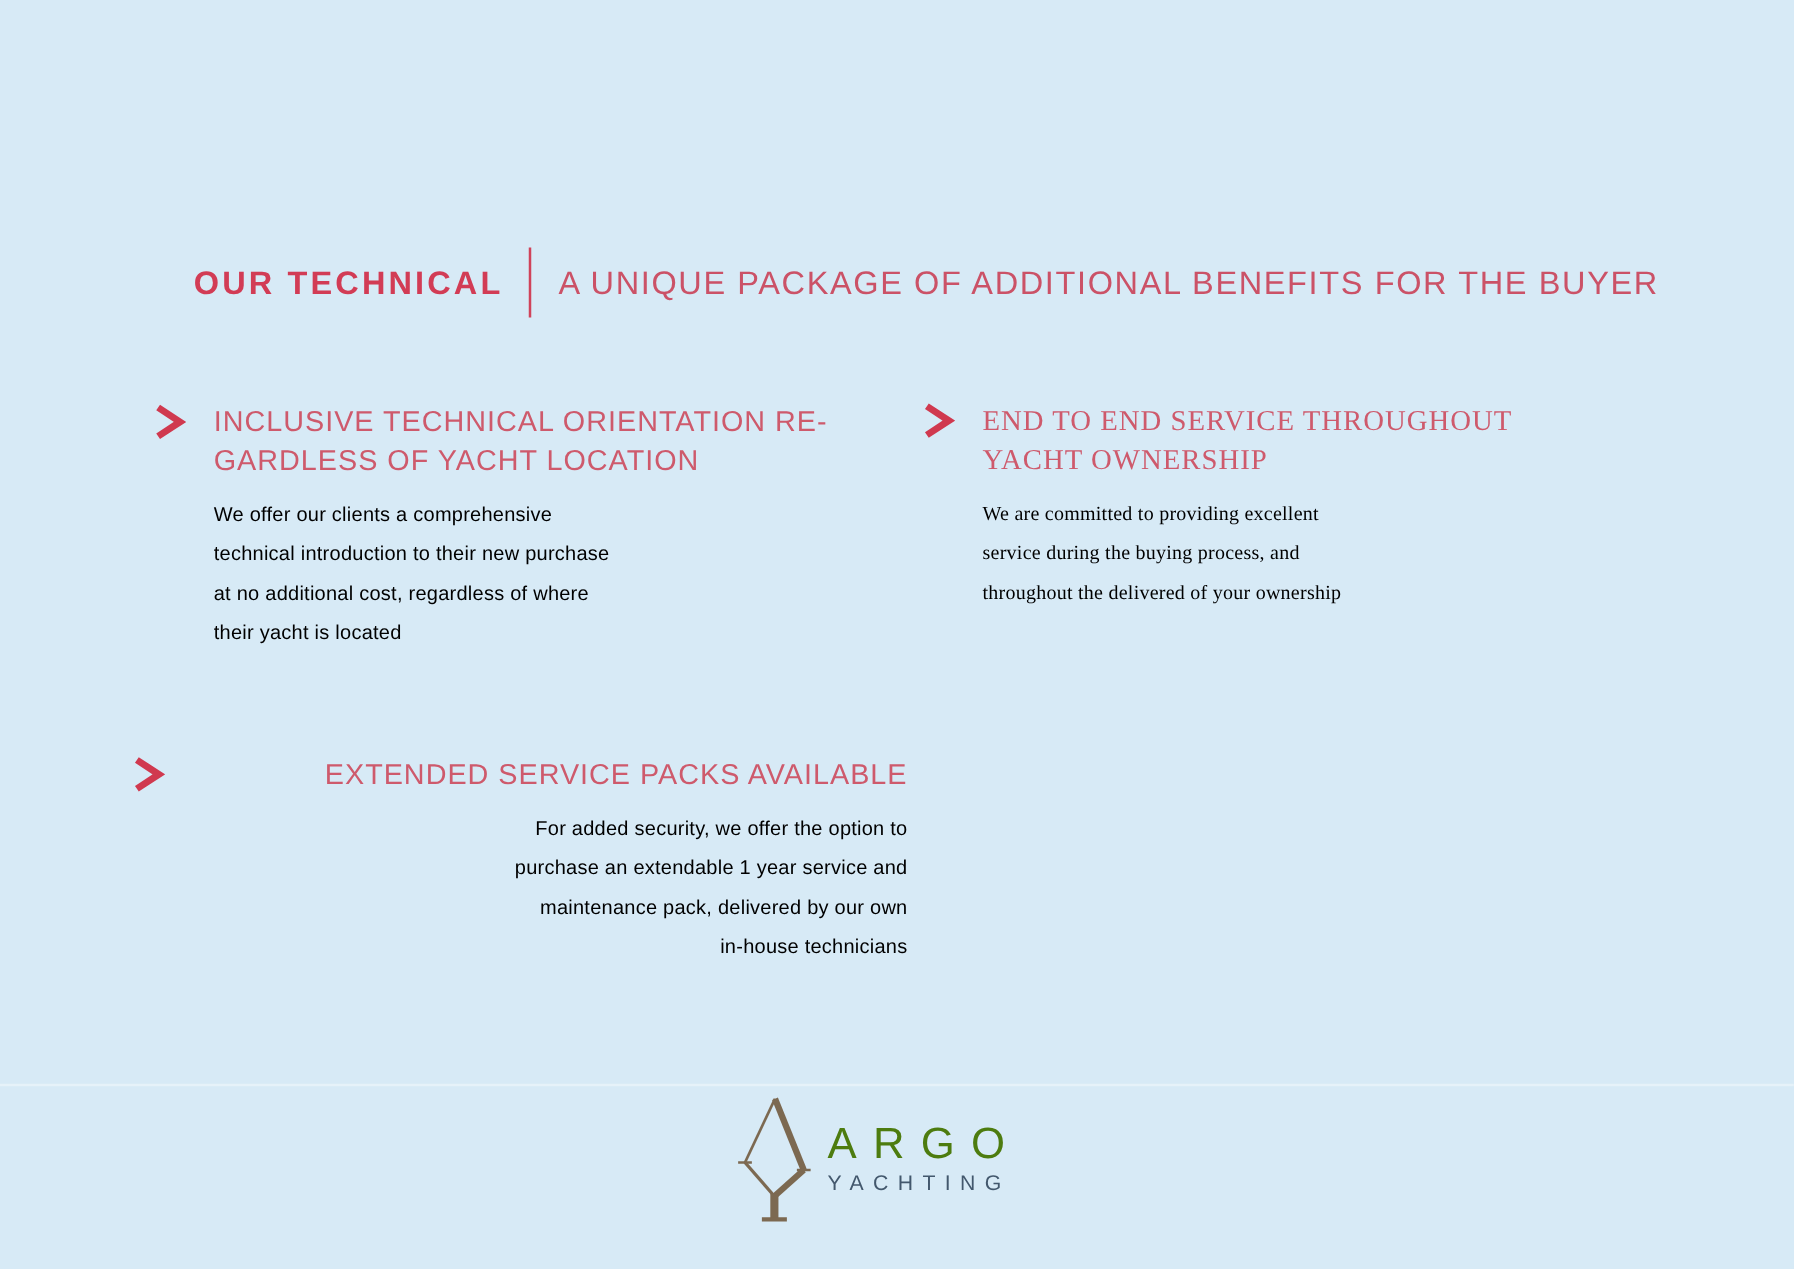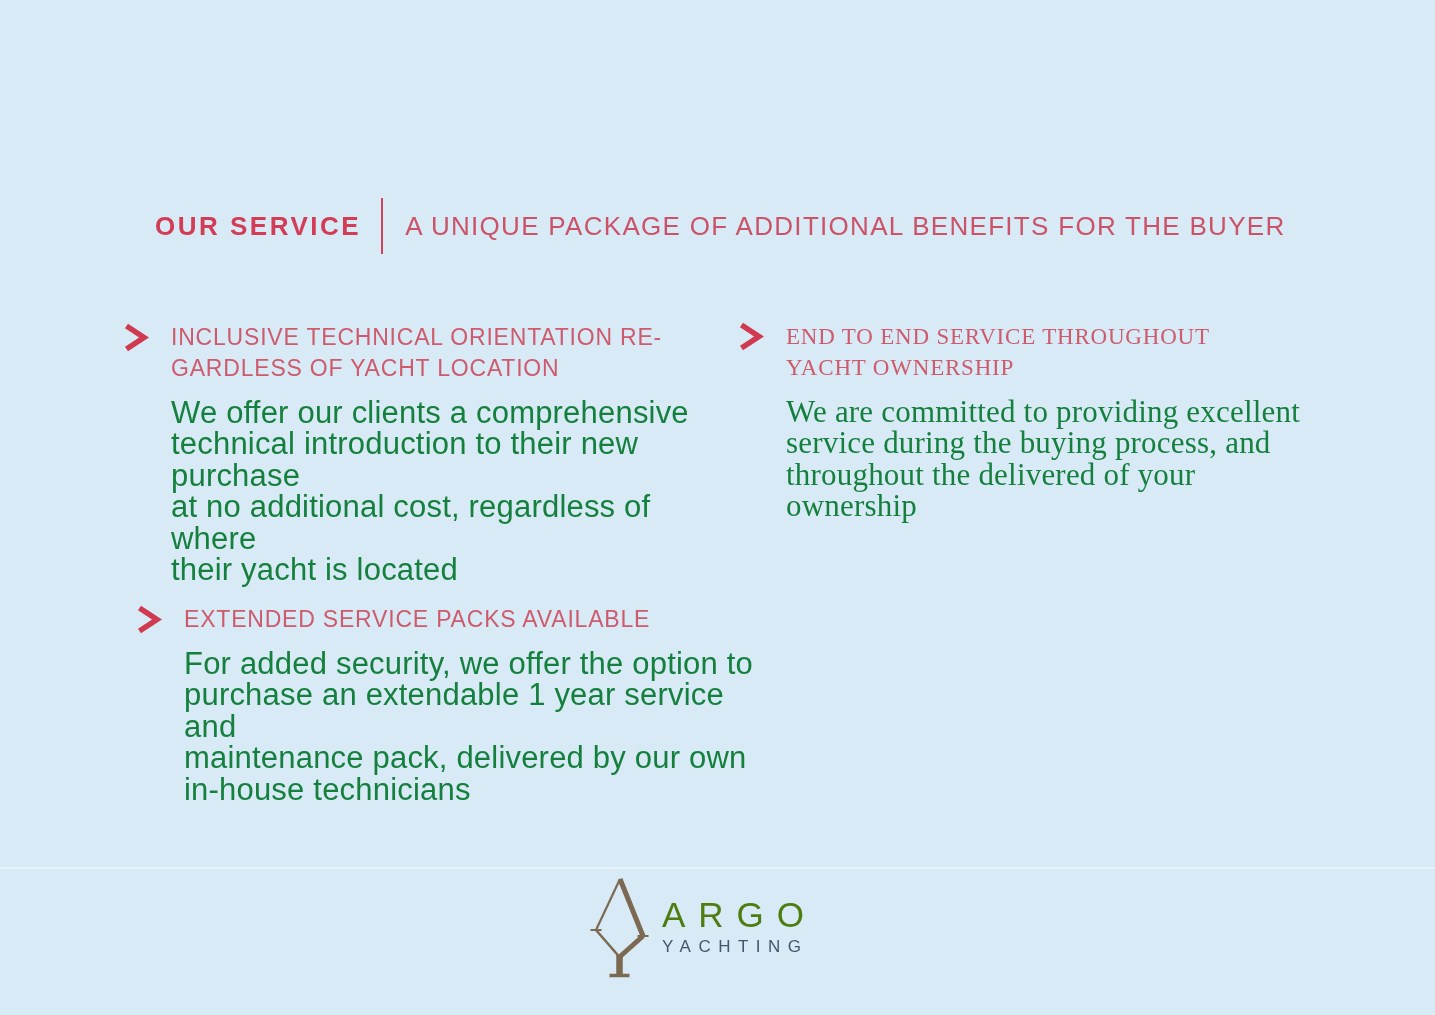--- a/index.html
+++ b/index.html
@@ -56,21 +56,21 @@
 
   
   .item {
     position: absolute;
     display: flex;
     align-items: flex-start;
     gap: 10px;
   }
   .item-1 { left: 123px; top: 322px; width: 620px; }
   .item-2 { left: 738px; top: 321px; width: 580px; font-family: Liberation Serif, serif; }
-  .item-3 { left: 136px; top: 604px; width: 620px; }
+  .item-3 { left: 106px; top: 604px; width: 620px; text-align: right; }
 
   .chev {
     flex: 0 0 auto;
     width: 26px;
     height: 29px;
     margin-top: 1px;
     margin-right: 12px;
     display: inline-block;
   }
   .chev svg { display: block; }
@@ -80,25 +80,25 @@
     margin: 0 0 13px 0;
     font-size: 23px;
     font-weight: 400;
     line-height: 31px;
     letter-spacing: 0.8px;
     color: #ce5a6c;
     white-space: pre-line;
   }
   .item-content p {
     margin: 0;
-    font-size: 31px;
+    font-size: 16px;
     font-weight: 400;
     line-height: 31.4px;
     letter-spacing: 0.2px;
-    color: #15803d;
+    color: #000000;
     white-space: pre-line;
   }
 
   
   .seam {
     position: absolute;
     left: 0;
     top: 867px;
     width: 1435px;
     height: 2px;
@@ -140,21 +140,21 @@
     line-height: 1;
     white-space: nowrap;
   }
 </style>
 </head>
 <body>
 
 <div class="slide">
 
   <header class="titlebar">
-    <h1 class="kicker">OUR SERVICE</h1>
+    <h1 class="kicker">OUR TECHNICAL</h1>
     <div class="vline"></div>
     <h2 class="headline">A UNIQUE PACKAGE OF ADDITIONAL BENEFITS FOR THE BUYER</h2>
   </header>
 
   <section class="item item-1">
     <span class="chev">
       <svg width="26" height="29" viewBox="0 0 26 29" xmlns="http://www.w3.org/2000/svg">
         <path d="M3.5 3 L21 14.5 L3.5 26" fill="none" stroke="#d0394f" stroke-width="5.5" stroke-linecap="butt" stroke-linejoin="miter"></path>
       </svg>
     </span>

